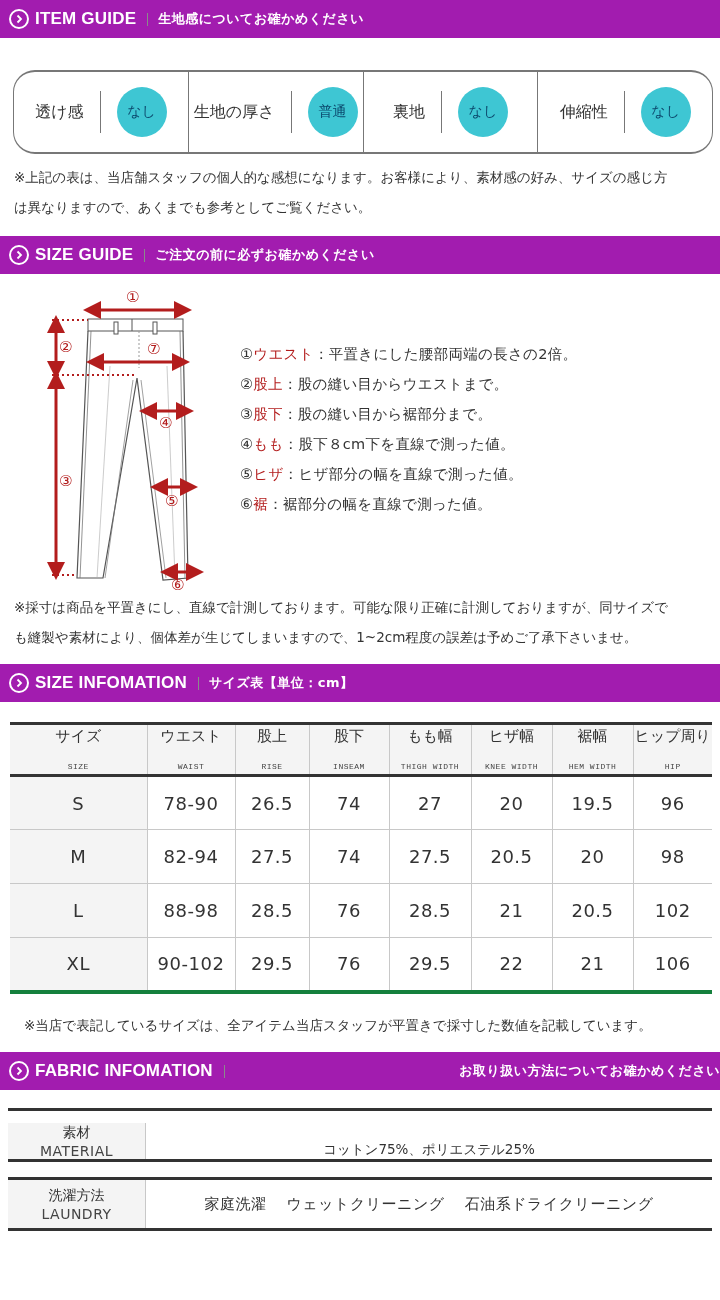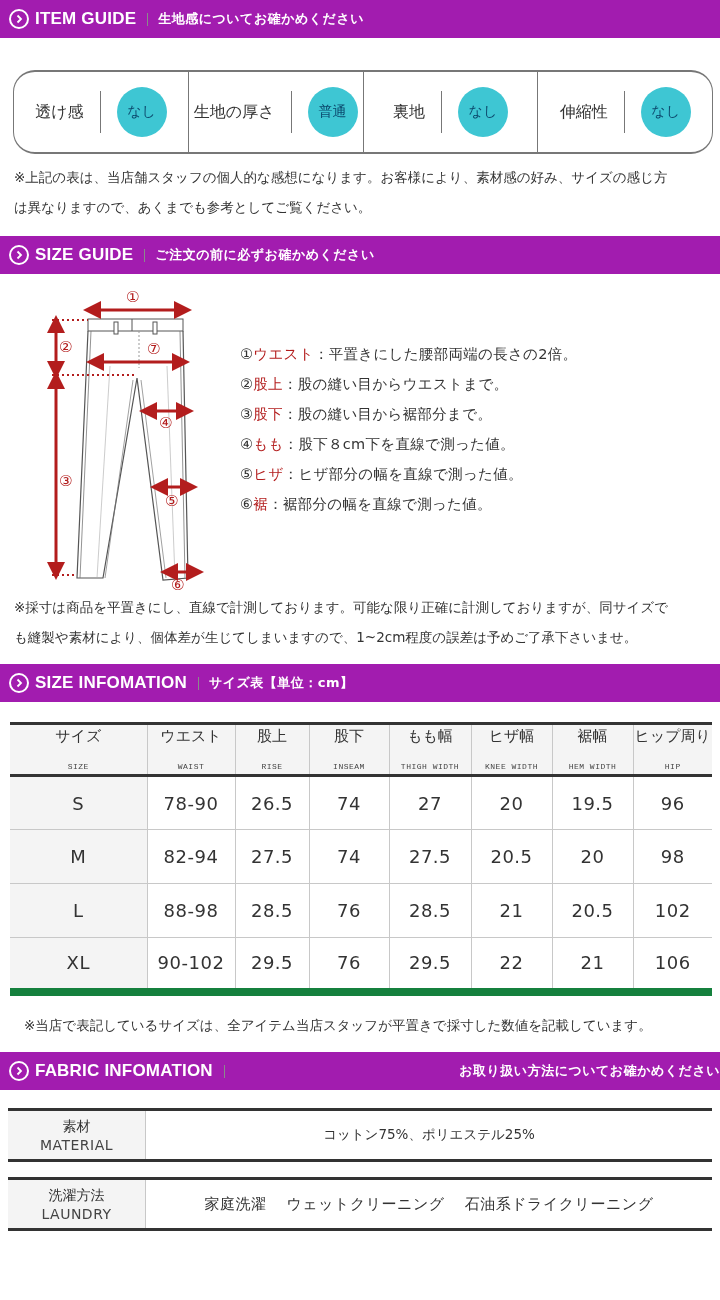--- a/index.html
+++ b/index.html
@@ -63,21 +63,21 @@
   }
   .size-table th:first-child { border-left: none; }
   .size-table th .jp { display: block; font-size: 15px; color: #333; line-height: 18px; }
   .size-table th .en { display: block; font-size: 8px; color: #444; letter-spacing: 0.5px; margin-top: 15px; }
   .size-table td {
     height: 54px; text-align: center; font-size: 18px; color: #333;
     border-left: 1px solid #c8c8c8; border-top: 1px solid #c8c8c8; letter-spacing: 0.5px;
   }
   .size-table tbody tr:first-child td { border-top: none; }
   .size-table td:first-child { border-left: none; background: #f4f4f4; }
-  .size-table tbody tr:last-child td { border-bottom: 8px solid #15803d; }
+  .size-table tbody tr:last-child td { border-bottom: 4px solid #15803d; }
 
   
   .fabric-row {
     position: absolute; left: 8px; width: 704px; height: 54px;
     border-top: 3px solid #333; border-bottom: 3px solid #333;
     display: flex;
   }
   .fabric-key { width: 138px; background: #f4f4f4; border-right: 1px solid #c8c8c8; display: flex; flex-direction: column; align-items: center; justify-content: center; }
   .fabric-key .jp { font-size: 14px; color: #333; line-height: 18px; }
   .fabric-key .en { font-size: 14px; color: #444; letter-spacing: 0.5px; margin-top: 2px; }
@@ -303,21 +303,21 @@
   <span class="chev">
     <svg viewBox="0 0 10 10">
         <path d="M3.5 1.5 L7 5 L3.5 8.5" stroke="#fff" stroke-width="1.8" fill="none"></path>
       </svg>
   </span>
   <span class="title">FABRIC INFOMATION</span>
   <span class="sep"></span>
   <span class="sub right">お取り扱い方法についてお確かめください</span>
 </div>
 
-<div class="fabric-row" style="top:1108px;">
+<div class="fabric-row" style="top:1108px;align-items:flex-end;">
   <div class="fabric-key">
     <span class="jp">素材</span>
     <span class="en">MATERIAL</span>
   </div>
   <div class="fabric-val">コットン75%、ポリエステル25%</div>
 </div>
 
 <div class="fabric-row" style="top:1177px;">
   <div class="fabric-key">
     <span class="jp">洗濯方法</span>

